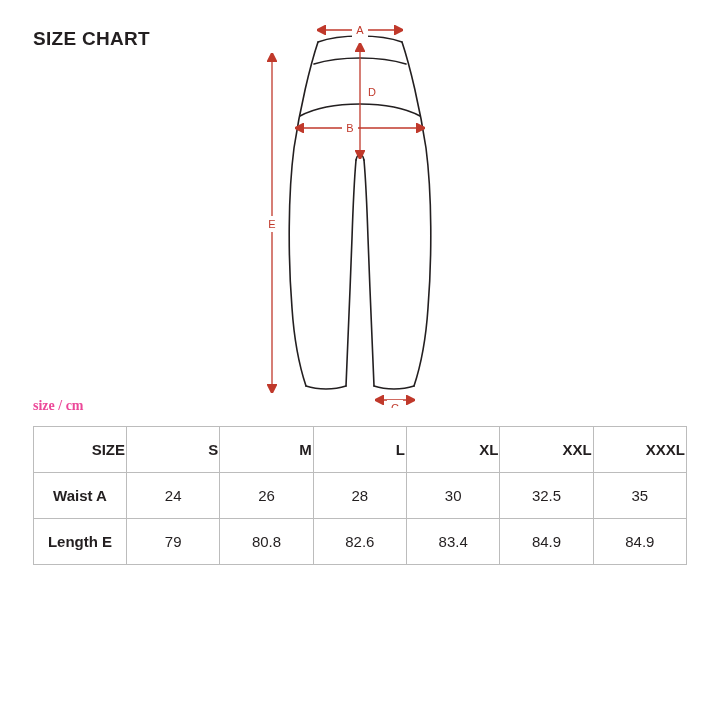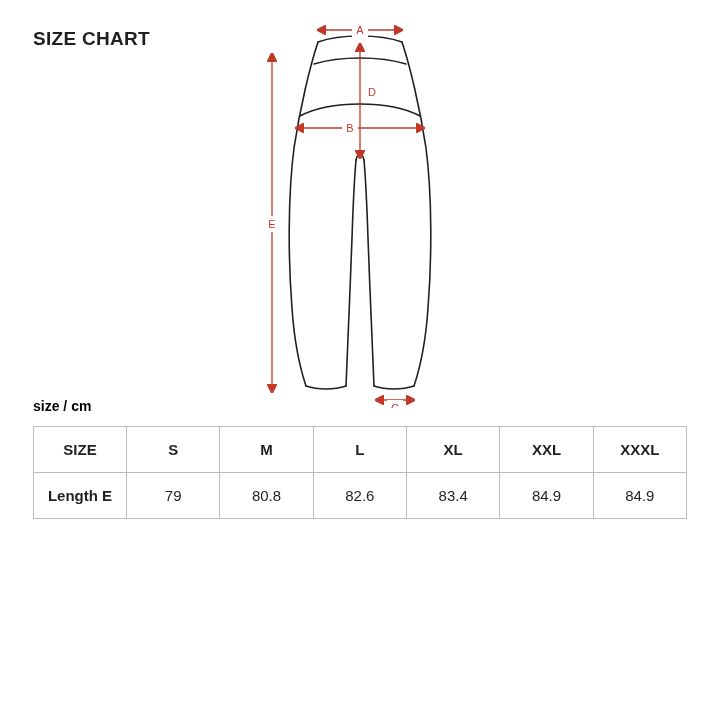--- a/index.html
+++ b/index.html
@@ -28,21 +28,22 @@
     font-weight: bold;
     letter-spacing: 0.3px;
     color: #231f20;
   }
   .unit-label {
     position: absolute;
     left: 33px;
     top: 398px;
     font-size: 14px;
     font-weight: bold;
-    color: #000000;
+    color: #ec4899;
+    font-family: Liberation Serif, serif;
   }
   .diagram {
     position: absolute;
     left: 230px;
     top: 8px;
     width: 260px;
     height: 400px;
   }
   table.size-table {
     position: absolute;
@@ -61,20 +62,21 @@
   }
   table.size-table tr:first-child td,
   table.size-table td.rowhead {
     font-weight: bold;
   }
   table.size-table td.rowhead {
     width: 90px;
   }
   table.size-table tr:first-child td {
     font-size: 15px;
+    text-align: right;
   }
 </style>
 </head>
 <body>
 
 <div class="page">
 
   <div class="title">SIZE CHART</div>
 
   <div class="unit-label">size / cm</div>
@@ -150,20 +152,29 @@
       <tr>
         <td class="rowhead">SIZE</td>
         <td>S</td>
         <td>M</td>
         <td>L</td>
         <td>XL</td>
         <td>XXL</td>
         <td>XXXL</td>
       </tr>
       <tr>
+        <td class="rowhead">Waist A</td>
+        <td>24</td>
+        <td>26</td>
+        <td>28</td>
+        <td>30</td>
+        <td>32.5</td>
+        <td>35</td>
+      </tr>
+      <tr>
         <td class="rowhead">Length E</td>
         <td>79</td>
         <td>80.8</td>
         <td>82.6</td>
         <td>83.4</td>
         <td>84.9</td>
         <td>84.9</td>
       </tr>
     </tbody>
   </table>

